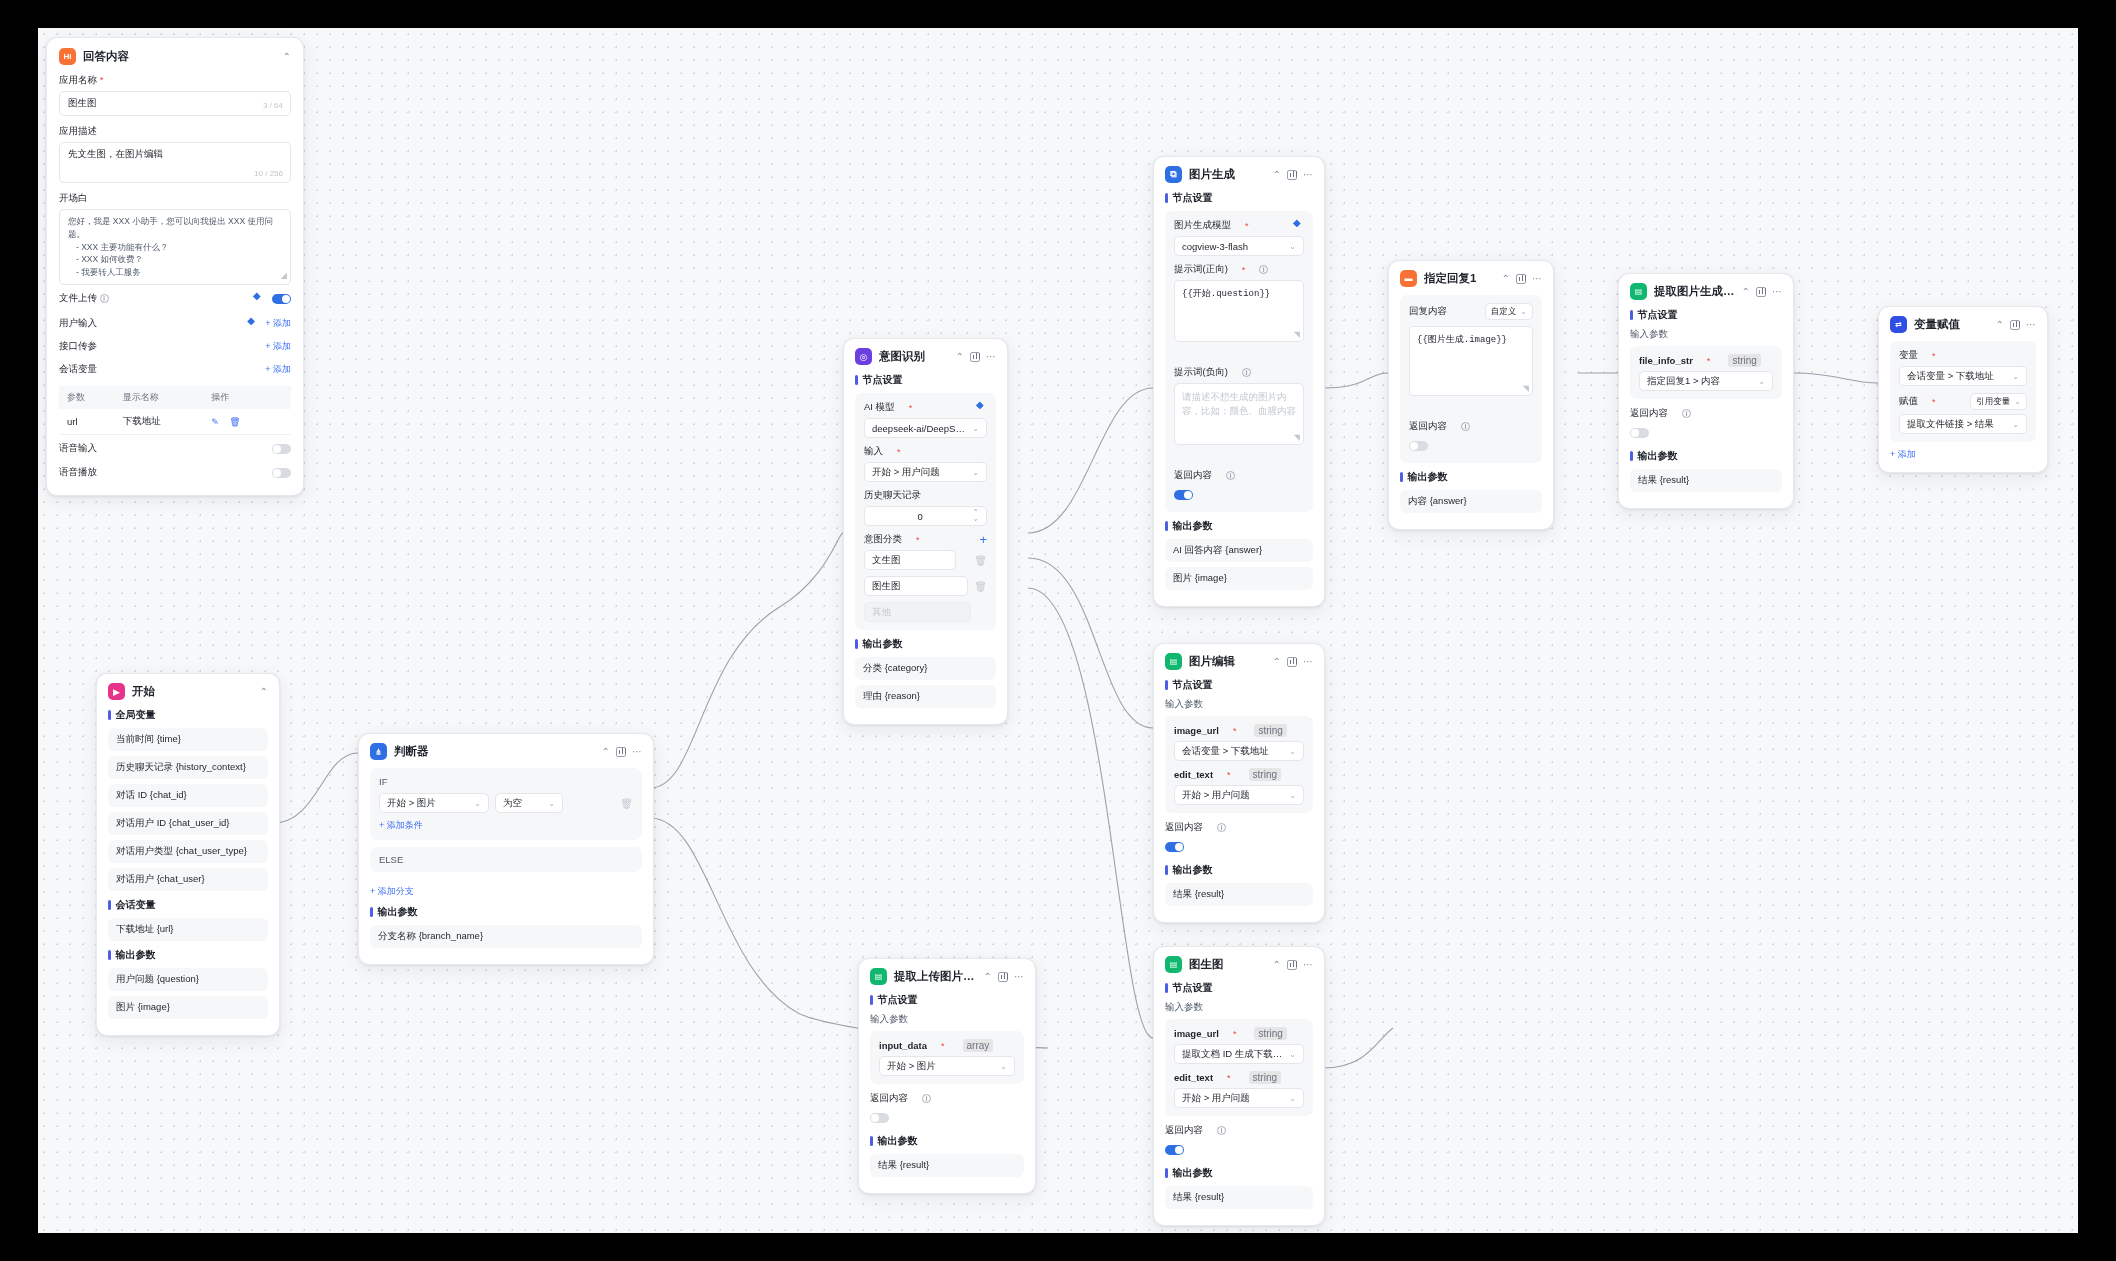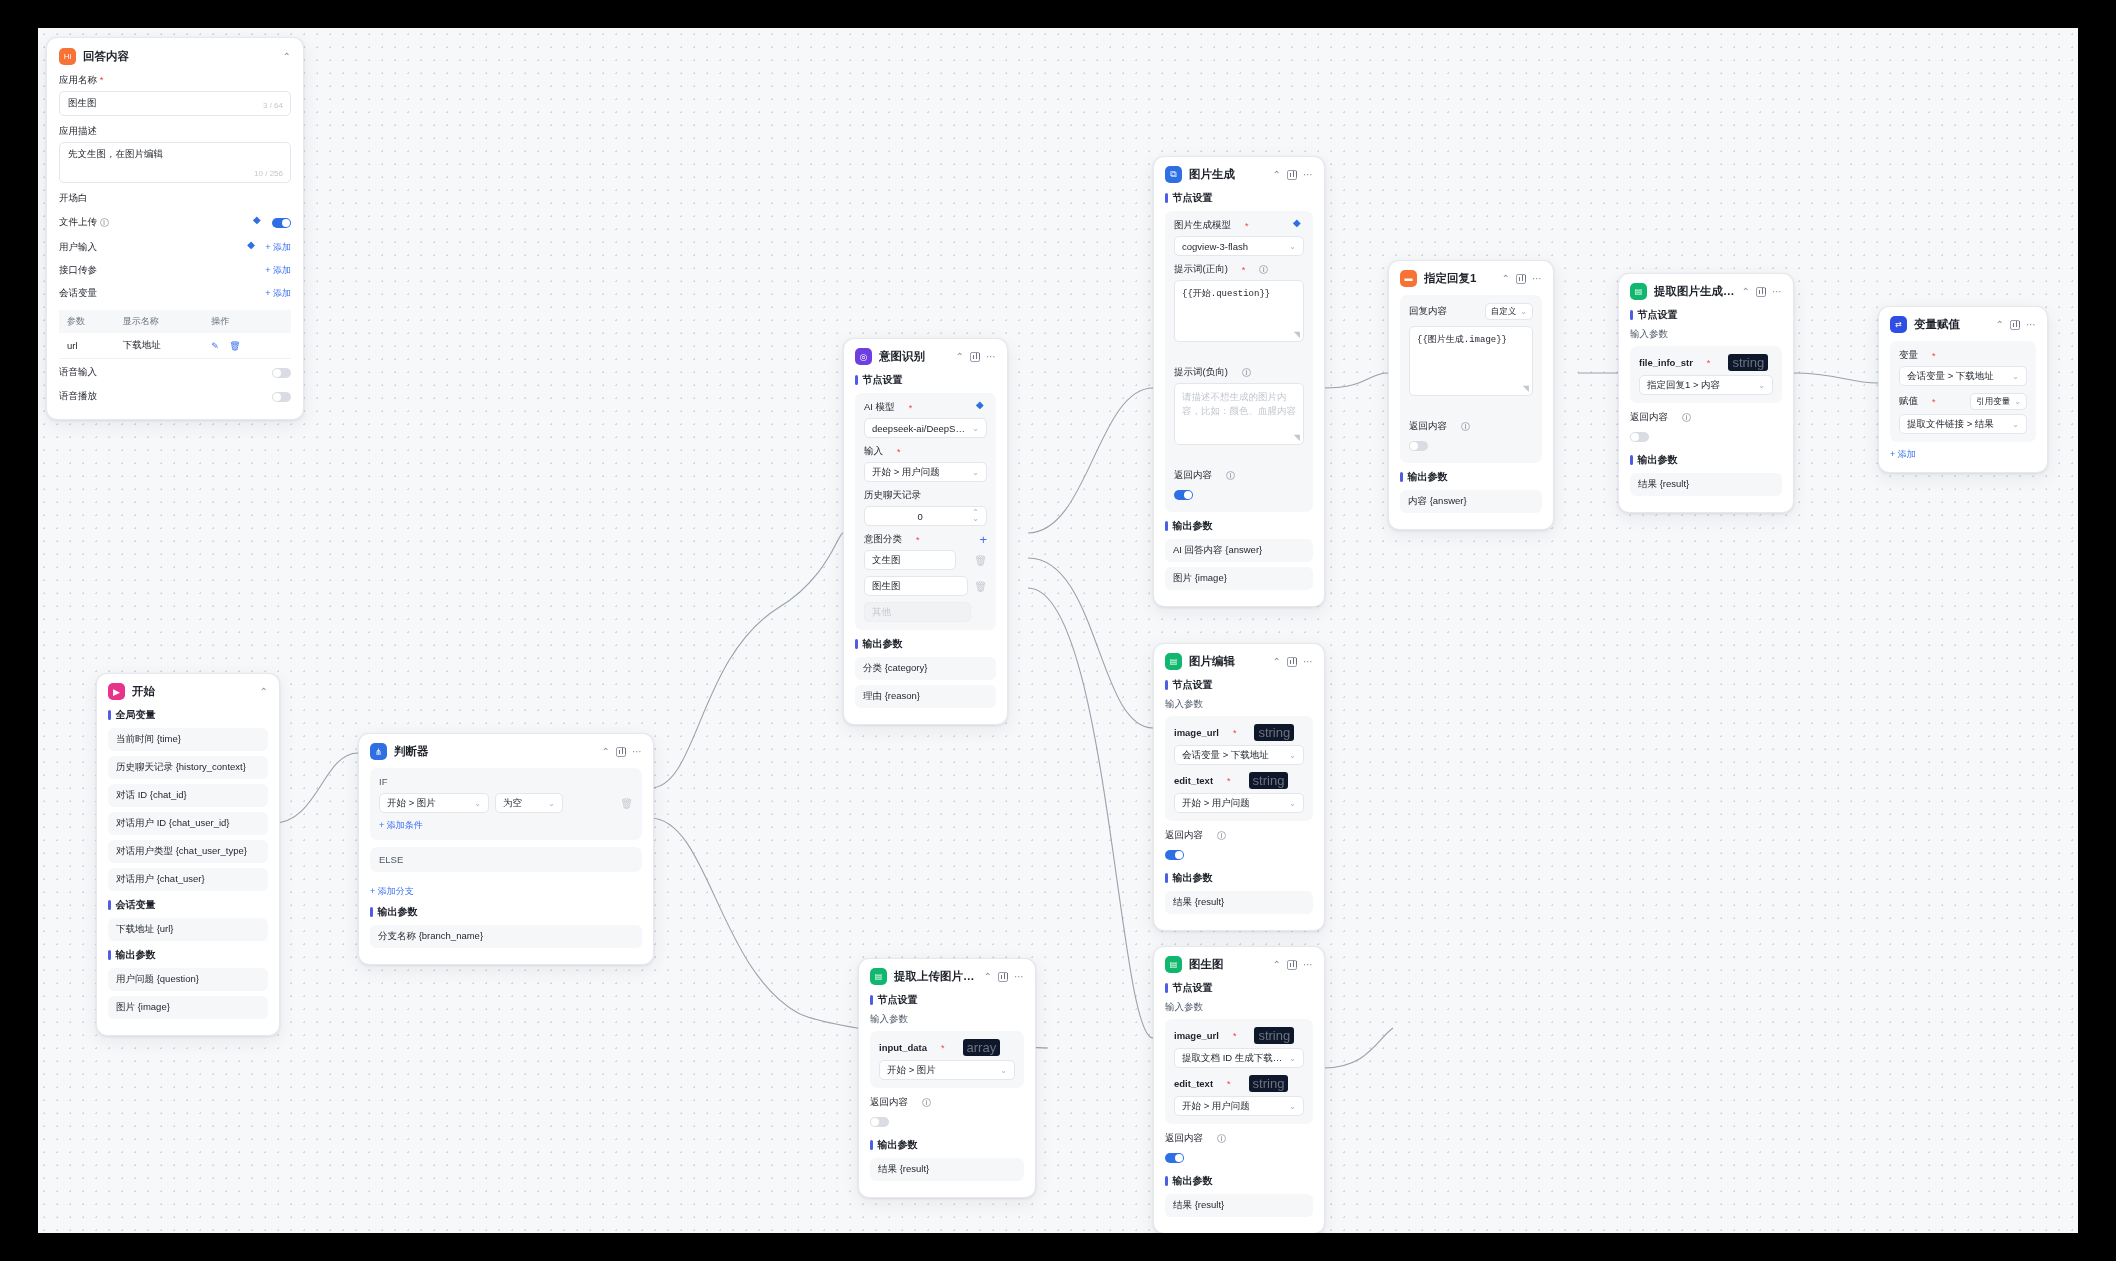--- a/index.html
+++ b/index.html
@@ -25,21 +25,21 @@
     background: #fff;
     border-radius: 11px;
     box-shadow: 0 1px 3px rgba(16,24,40,.08), 0 5px 18px rgba(16,24,40,.07);
     border: 1px solid rgba(226,229,235,.9);
     padding: 9px 11px 11px 11px;
   }
   .nhead { display:flex; align-items:center; gap:7px; margin-bottom: 8px; }
   .nicon {
     width: 17px; height: 17px; border-radius: 5px;
     display: flex; align-items: center; justify-content: center;
-    color: #fff; font-size: 9px; font-weight: normal; flex: 0 0 auto;
+    color: #fff; font-size: 9px; font-weight: bold; flex: 0 0 auto;
   }
   .ntitle { font-size: 11.5px; font-weight: 700; color: #1d2129; white-space: nowrap;
             overflow: hidden; text-overflow: ellipsis; flex: 1 1 auto; }
   .nacts { display:flex; align-items:center; gap:6px; color:#86909c; flex:0 0 auto; }
   .nacts span { font-size: 10px; line-height: 1; cursor: pointer; }
   .chevup { font-size: 9px; }
   .chipicon { display:inline-block; width:10px; height:10px; border:1px solid #9aa1ac; border-radius:2px;
               position:relative; }
   .chipicon::before { content:""; position:absolute; left:1.5px; bottom:1.5px; width:1.5px; height:4px; background:#6b7280;}
   .chipicon::after { content:""; position:absolute; left:4.5px; bottom:1.5px; width:1.5px; height:6px; background:#6b7280;
@@ -68,21 +68,21 @@
   .select .txt { flex:1; white-space:nowrap; overflow:hidden; text-overflow:ellipsis; }
   .select .cv { color:#a9b0bb; font-size:8px; margin-left:4px; }
   .ta { background:#fff; border:1px solid #e5e6eb; border-radius:5px; padding:6px 7px;
         font-size:9.5px; color:#1d2129; position:relative; margin-bottom:24px; }
   .ta .ph { color:#c2c7ce; line-height:1.45; }
   .ta .mono { font-family:"Liberation Mono","DejaVu Sans Mono",monospace; font-size:9px; }
   .resz { position:absolute; right:3px; bottom:2px; color:#c2c7ce; font-size:8px; }
 
   .outrow { background:#f6f7f9; border-radius:6px; padding:5px 8px; font-size:9.5px;
             color:#1d2129; margin-bottom:5px; }
-  .tag { background:#0f172a; color:#6b7280; font-size:13px; border-radius:3px;
+  .tag { background:#e5e5e5; color:#6b7280; font-size:10px; border-radius:3px;
          padding:1px 4px; margin-left:4px; vertical-align:middle; }
   .pname { color:#1d2129; font-size:9.5px; font-weight:600; }
 
   .toggle { width:19px; height:10px; border-radius:6px; background:#d9dce2; position:relative; display:inline-block; cursor:pointer;}
   .toggle::after { content:""; position:absolute; width:8px; height:8px; border-radius:50%; background:#fff; top:1px; left:1px; }
   .toggle.on { background:#2f6fe4; }
   .toggle.on::after { left:10px; }
 
   
   #basic { left: 8px; top: 9px; width: 258px; padding: 10px 12px 12px 12px; }
@@ -145,20 +145,27 @@
       <span class="cnt" style="bottom:5px">3 / 64</span>
     </div>
 
     <div class="lab">应用描述</div>
     <div class="field desc">
       <span>先文生图，在图片编辑</span>
       <span class="cnt">10 / 256</span>
     </div>
 
     <div class="lab">开场白</div>
+    <div class="field open">
+      <div>您好，我是 XXX 小助手，您可以向我提出 XXX 使用问题。</div>
+      <div class="bl">- XXX 主要功能有什么？</div>
+      <div class="bl">- XXX 如何收费？</div>
+      <div class="bl">- 我要转人工服务</div>
+      <span class="resz">◢</span>
+    </div>
 
     <div class="rowline">
       <span><span>文件上传</span> <span class="info">i</span></span>
       <span style="display:flex;align-items:center;gap:8px">
         <span class="stack"></span>
         <span class="toggle on"></span>
       </span>
     </div>
 
     <div class="rowline" style="padding:5px 0">

